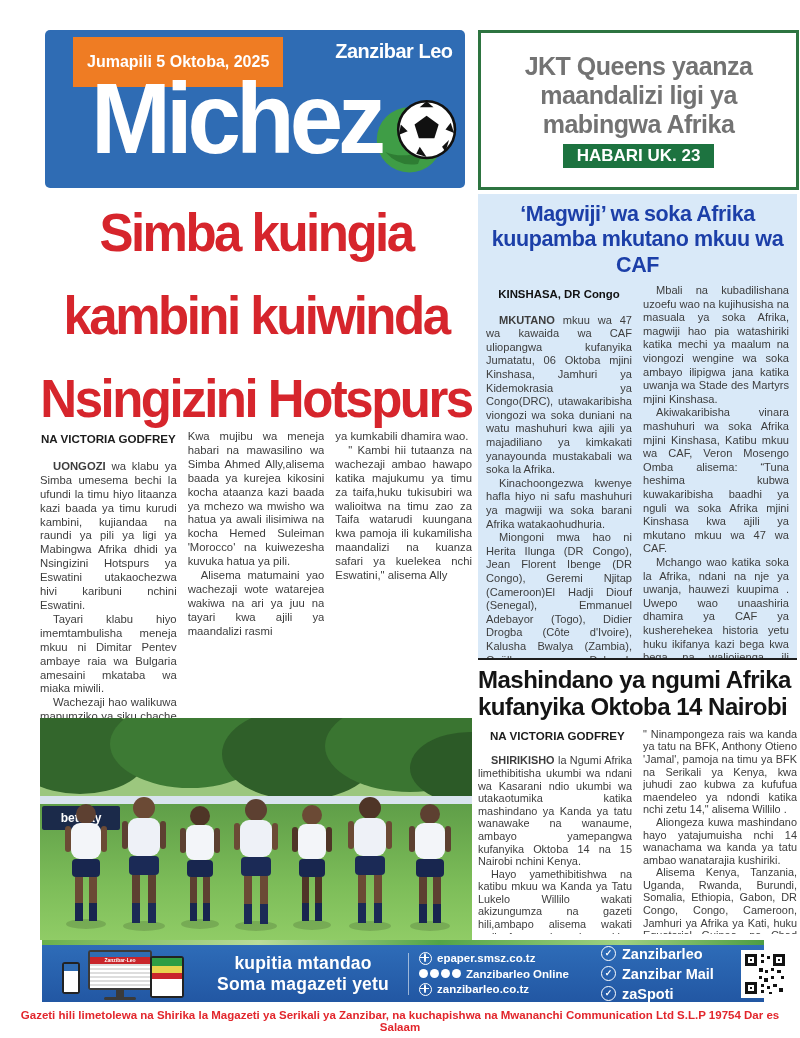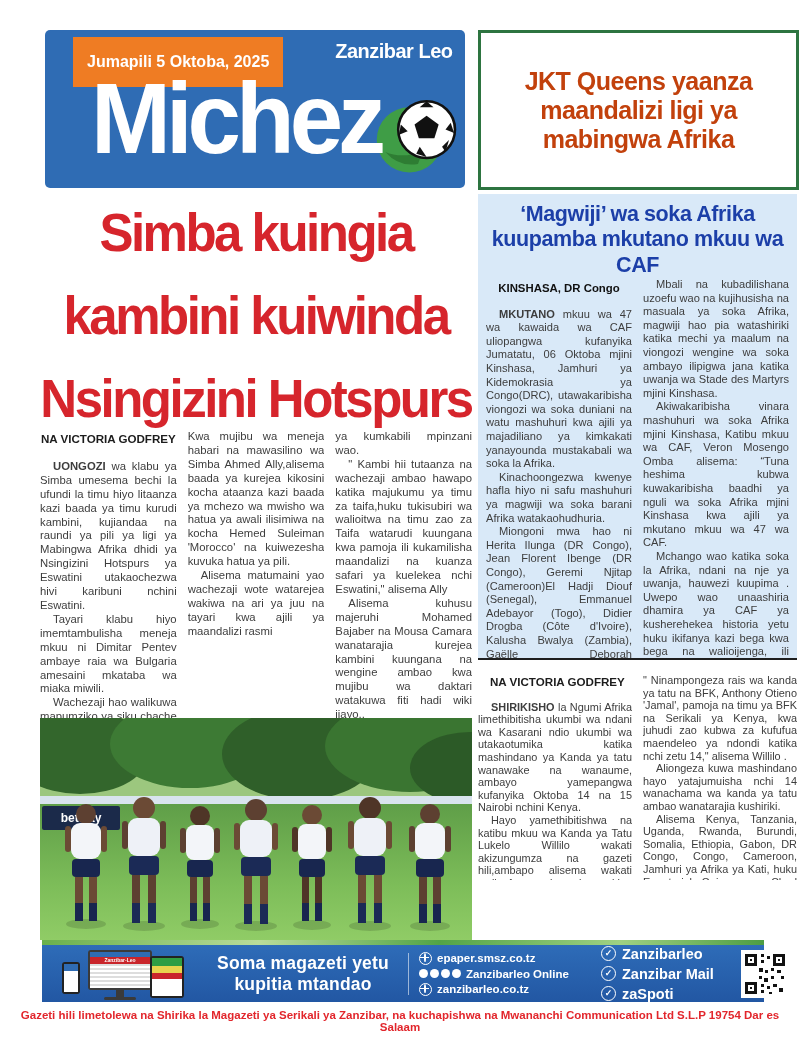--- a/index.html
+++ b/index.html
@@ -16,21 +16,21 @@
   .section-row{position:absolute;left:0;top:34px;width:462px;display:flex;
                align-items:flex-start;justify-content:center;}
   .section-title{color:#fff;font-weight:bold;font-size:96px;line-height:110px;
                  letter-spacing:-5px;transform:scaleY(1.04);}
   .ball-wrap{margin-left:-6px;margin-top:26px;}
 
   
   .promo-box{position:absolute;left:478px;top:30px;width:315px;height:154px;
              background:#fff;border:3px solid #2d7440;display:flex;flex-direction:column;
              align-items:center;justify-content:center;}
-  .promo-head{color:#c2410c;font-weight:bold;font-size:25px;line-height:1.16;
+  .promo-head{color:#737373;font-weight:bold;font-size:25px;line-height:1.16;
               text-align:center;padding:0 6px;letter-spacing:-0.5px;}
   .promo-chip{margin-top:5px;background:#1d7340;color:#fff;font-weight:bold;
               font-size:17px;padding:2px 14px;}
 
   
   .lead-headline{position:absolute;left:38px;top:192px;width:436px;text-align:center;
                  color:#d6252c;font-weight:bold;font-size:51px;line-height:78px;
                  letter-spacing:-2.5px;transform:scaleY(1.06);transform-origin:top;}
   .lead-cols{position:absolute;left:40px;top:430px;width:432px;height:288px;overflow:hidden;}
 
@@ -42,21 +42,21 @@
           margin:2px 0 14px;text-indent:0;}
 
   
   .photo{position:absolute;left:40px;top:718px;width:432px;height:222px;overflow:hidden;}
 
   
   .caf-box{position:absolute;left:478px;top:194px;width:319px;height:464px;
            background:#d9e9f8;overflow:hidden;}
   .caf-head{color:#1c3fa8;font-weight:bold;font-size:21.5px;line-height:1.18;
             text-align:center;padding:8px 4px 0;letter-spacing:-0.4px;}
-  .caf-cols{height:384px;margin:0 8px 0;overflow:hidden;}
+  .caf-cols{height:384px;margin:6px 8px 0;overflow:hidden;}
   .caf-cols .col{font-size:11.1px;line-height:13.6px;}
   .dateline{font-weight:bold;font-size:11.4px;color:#111;text-align:center;
             margin:4px 0 12px;text-indent:0;}
 
   
   .boxing{position:absolute;left:478px;top:658px;width:319px;height:282px;
           border-top:2px solid #1f1f1f;padding-top:7px;box-sizing:border-box;overflow:hidden;}
   .boxing-head{color:#141414;font-weight:bold;font-size:24px;line-height:1.12;
                letter-spacing:-0.5px;}
   .boxing-cols{margin-top:7px;height:206px;overflow:hidden;}
@@ -127,42 +127,42 @@
           <polygon points="30,40 38,48 28,52" fill="#111"></polygon>
           <polygon points="48,74 60,78 52,66" fill="#111"></polygon>
           <polygon points="78,66 86,58 82,72" fill="#111"></polygon>
         </svg>
       </span>
     </div>
   </div>
 
   <div class="promo-box">
     <div class="promo-head">JKT Queens yaanza maandalizi ligi ya mabingwa Afrika</div>
+    <div class="promo-chip">HABARI UK. 23</div>
   </div>
 
   <div class="lead-headline">Simba kuingia kambini kuiwinda Nsingizini Hotspurs</div>
 
   <div class="lead-cols">
     <div class="cols">
       <div class="col">
         <div class="byline">NA VICTORIA GODFREY</div>
         <div>
             <p><b>UONGOZI</b> wa klabu ya Simba umesema bechi la ufundi la timu hiyo litaanza kazi baada ya timu kurudi kambini, kujiandaa na raundi ya pili ya ligi ya Mabingwa Afrika dhidi ya Nsingizini Hotspurs ya Eswatini utakaochezwa hivi karibuni nchini Eswatini.</p>
             <p>Tayari klabu hiyo imemtambulisha meneja mkuu ni Dimitar Pentev ambaye raia wa Bulgaria amesaini mkataba wa miaka miwili.</p>
             <p>Wachezaji hao walikuwa mapumziko ya siku chache baada ya kutoka mchezo wa mwisho wa raundi ya</p>
           </div>
       </div>
       <div class="col no-first-indent">
           <p>Kwa mujibu wa meneja habari na mawasilino wa Simba Ahmed Ally,alisema baada ya kurejea kikosini kocha ataanza kazi baada ya mchezo wa mwisho wa hatua ya awali ilisimiwa na kocha Hemed Suleiman 'Morocco' na kuiwezesha kuvuka hatua ya pili.</p>
           <p>Alisema matumaini yao wachezaji wote watarejea wakiwa na ari ya juu na tayari kwa ajili ya maandalizi rasmi</p>
         </div>
       <div class="col no-first-indent">
-          <p>ya kumkabili mpinzani wao.</p>
+          <p>ya kumkabili dhamira wao.</p>
           <p>" Kambi hii tutaanza na wachezaji ambao hawapo katika majukumu ya timu za taifa,huku tukisubiri wa walioitwa na timu zao za Taifa watarudi kuungana kwa pamoja ili kukamilisha maandalizi na kuanza safari ya kuelekea nchi Eswatini," alisema Ally</p>
-          <p>Alisema kuhusu majeruhi Mohamed Bajaber na Mousa Camara wanatarajia kurejea kambini kuungana na wengine ambao kwa mujibu wa daktari watakuwa fiti hadi wiki ijayo,.</p>
         </div>
     </div>
   </div>
 
   <div class="photo">
     <svg width="432" height="222" viewBox="0 0 432 222">
       <defs>
         <linearGradient id="grass" x1="0" y1="0" x2="0" y2="1">
           <stop offset="0" stop-color="#5f9e48"></stop>
             <stop offset="0.6" stop-color="#7dbd59"></stop>
@@ -284,20 +284,21 @@
         <div class="col">
             <p>Mbali na kubadilishana uzoefu wao na kujihusisha na masuala ya soka Afrika, magwiji hao pia watashiriki katika mechi ya maalum na viongozi wengine wa soka ambayo ilipigwa jana katika uwanja wa Stade des Martyrs mjini Kinshasa.</p>
             <p>Akiwakaribisha vinara mashuhuri wa soka Afrika mjini Kinshasa, Katibu mkuu wa CAF, Veron Mosengo Omba alisema: “Tuna heshima kubwa kuwakaribisha baadhi ya nguli wa soka Afrika mjini Kinshasa kwa ajili ya mkutano mkuu wa 47 wa CAF.</p>
             <p>Mchango wao katika soka la Afrika, ndani na nje ya uwanja, hauwezi kuupima . Uwepo wao unaashiria dhamira ya CAF ya kusherehekea historia yetu huku ikifanya kazi bega kwa bega na walioijenga, ili kuhakikisha kuwa soka la Afrika linaendelea kustawi na kuhamasisha vizazi vijavyo”.</p>
           </div>
       </div>
     </div>
   </div>
 
   <div class="boxing">
+    <div class="boxing-head">Mashindano ya ngumi Afrika kufanyika Oktoba 14 Nairobi</div>
     <div class="boxing-cols">
       <div class="cols">
         <div class="col">
           <div class="byline">NA VICTORIA GODFREY</div>
           <div>
               <p><b>SHIRIKISHO</b> la Ngumi Afrika limethibitisha ukumbi wa ndani wa Kasarani ndio ukumbi wa utakaotumika katika mashindano ya Kanda ya tatu wanawake na wanaume, ambayo yamepangwa kufanyika Oktoba 14 na 15 Nairobi nchini Kenya.</p>
               <p>Hayo yamethibitishwa na katibu mkuu wa Kanda ya Tatu Lukelo Willilo wakati akizungumza na gazeti hili,ambapo alisema wakati walipofanya ukaguzi wa kina wa eneo la michuano hiyo , vifaa na sehemu ya malazi katika hoteli tano zilizoteuliwa.</p>
             </div>
         </div>
         <div class="col no-first-indent">
@@ -323,22 +324,22 @@
             <div class="mini-lines"></div>
           </div>
           <div class="stand"></div>
             <div class="base"></div>
         </div>
         <div class="tablet">
             <div class="screen"></div>
           </div>
       </div>
       <div class="bar-promo">
+        <div>kupitia mtandao</div>
         <div>Soma magazeti yetu</div>
-        <div>kupitia mtandao</div>
       </div>
       <div class="bar-divider"></div>
       <div class="bar-links">
         <div class="row">
           <span class="globe"></span>
           <span>epaper.smsz.co.tz</span>
         </div>
         <div class="row">
           <span class="socials">
               <i></i>

